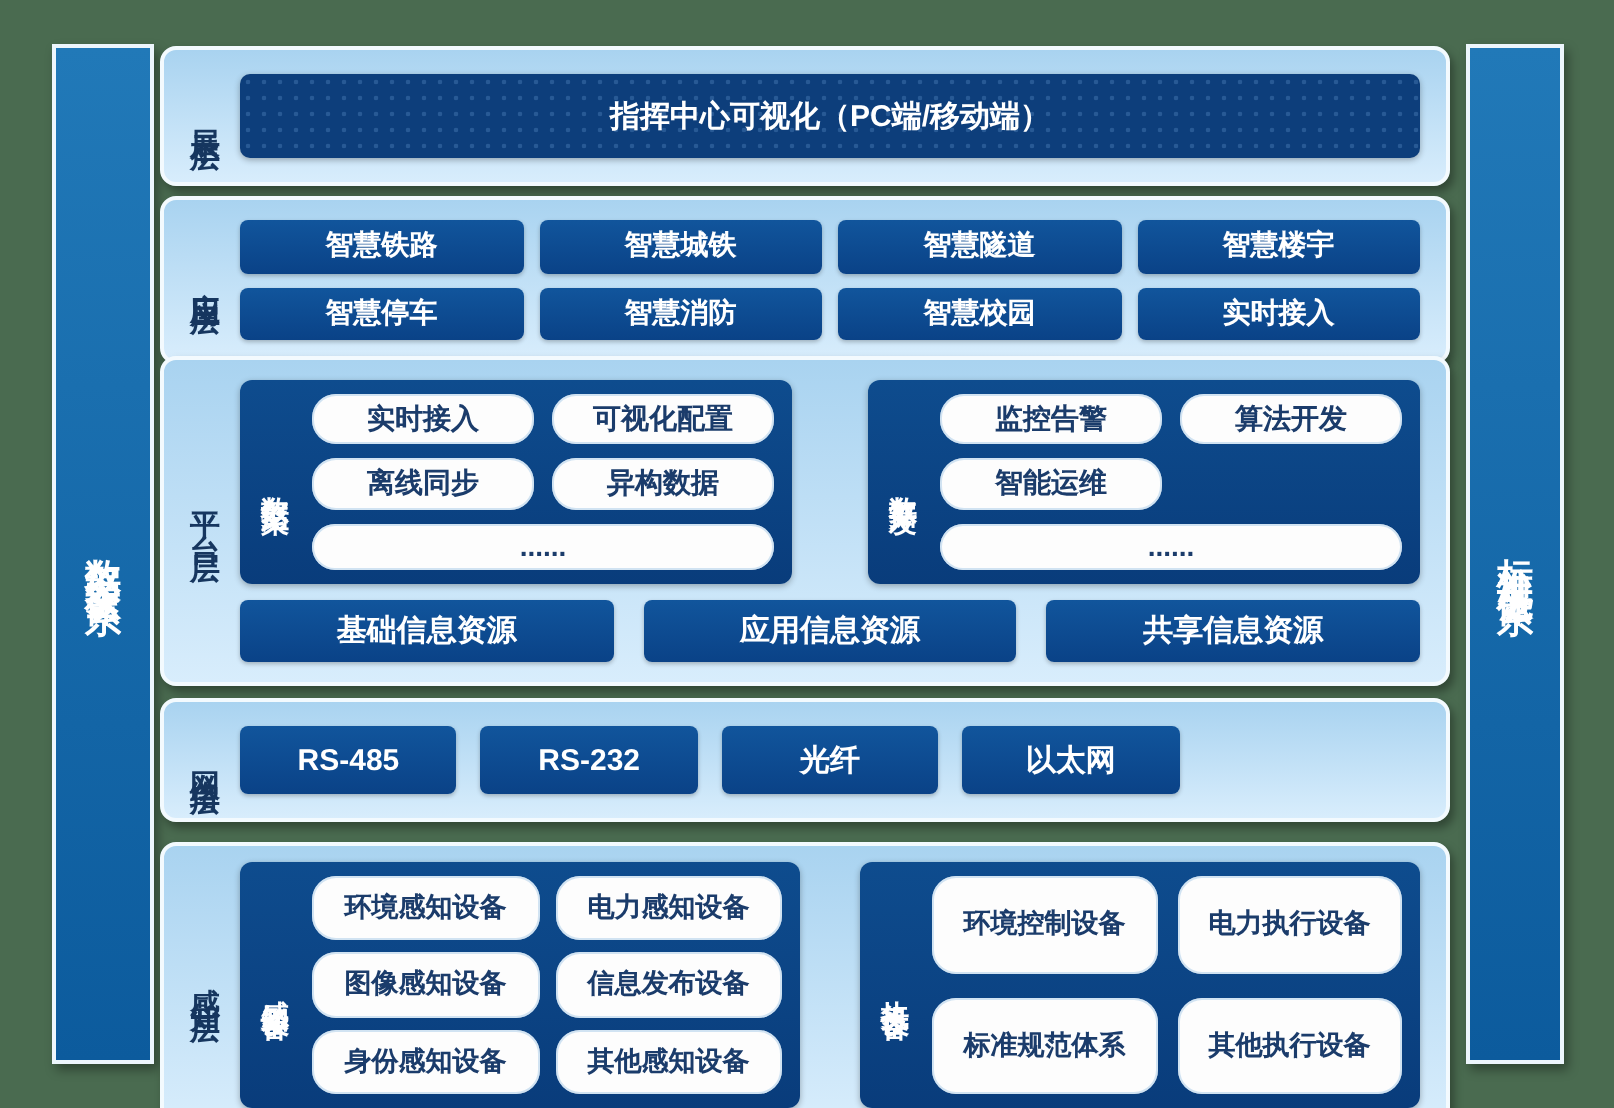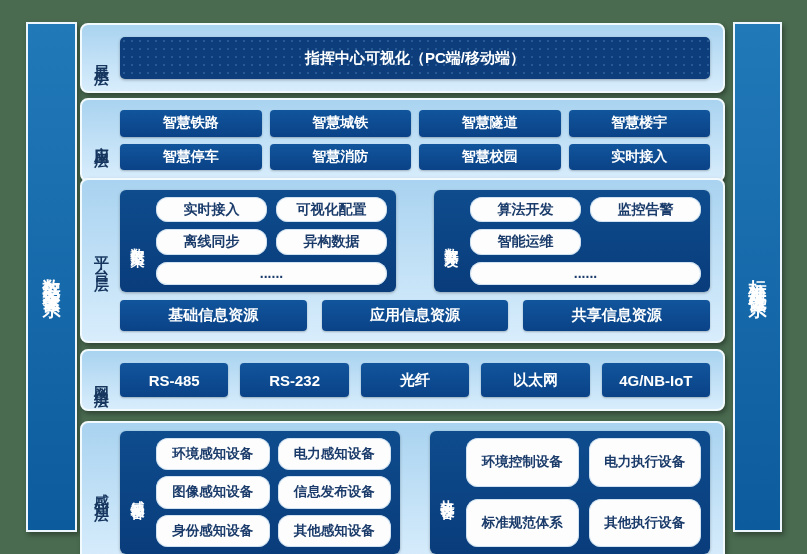--- a/index.html
+++ b/index.html
@@ -163,22 +163,22 @@
               <div class="white-box">可视化配置</div>
               <div class="white-box">离线同步</div>
               <div class="white-box">异构数据</div>
               <div class="white-box wide">......</div>
             </div>
           </div>
 
           <div class="group">
             <span class="group-label">数据开发</span>
             <div class="group-grid">
+              <div class="white-box">监控告警</div>
               <div class="white-box">算法开发</div>
-              <div class="white-box">监控告警</div>
               <div class="white-box">智能运维</div>
               <div class="white-box wide">......</div>
             </div>
           </div>
 
         </div>
         <div class="resources-row">
           <div class="dark-box">基础信息资源</div>
           <div class="dark-box">应用信息资源</div>
           <div class="dark-box">共享信息资源</div>
@@ -190,21 +190,20 @@
   <div class="panel" id="panel-network">
     <div class="label-col">
       <span class="layer-label">网络层</span>
     </div>
     <div class="content">
       <div class="grid-5">
         <div class="dark-box">RS-485</div>
         <div class="dark-box">RS-232</div>
         <div class="dark-box">光纤</div>
         <div class="dark-box">以太网</div>
-        <div class="dark-box">4G/NB-IoT</div>
       </div>
     </div>
   </div>
 
   <div class="panel" id="panel-perception">
     <div class="label-col">
       <span class="layer-label">感知层</span>
     </div>
     <div class="content">
       <div class="groups-row">

